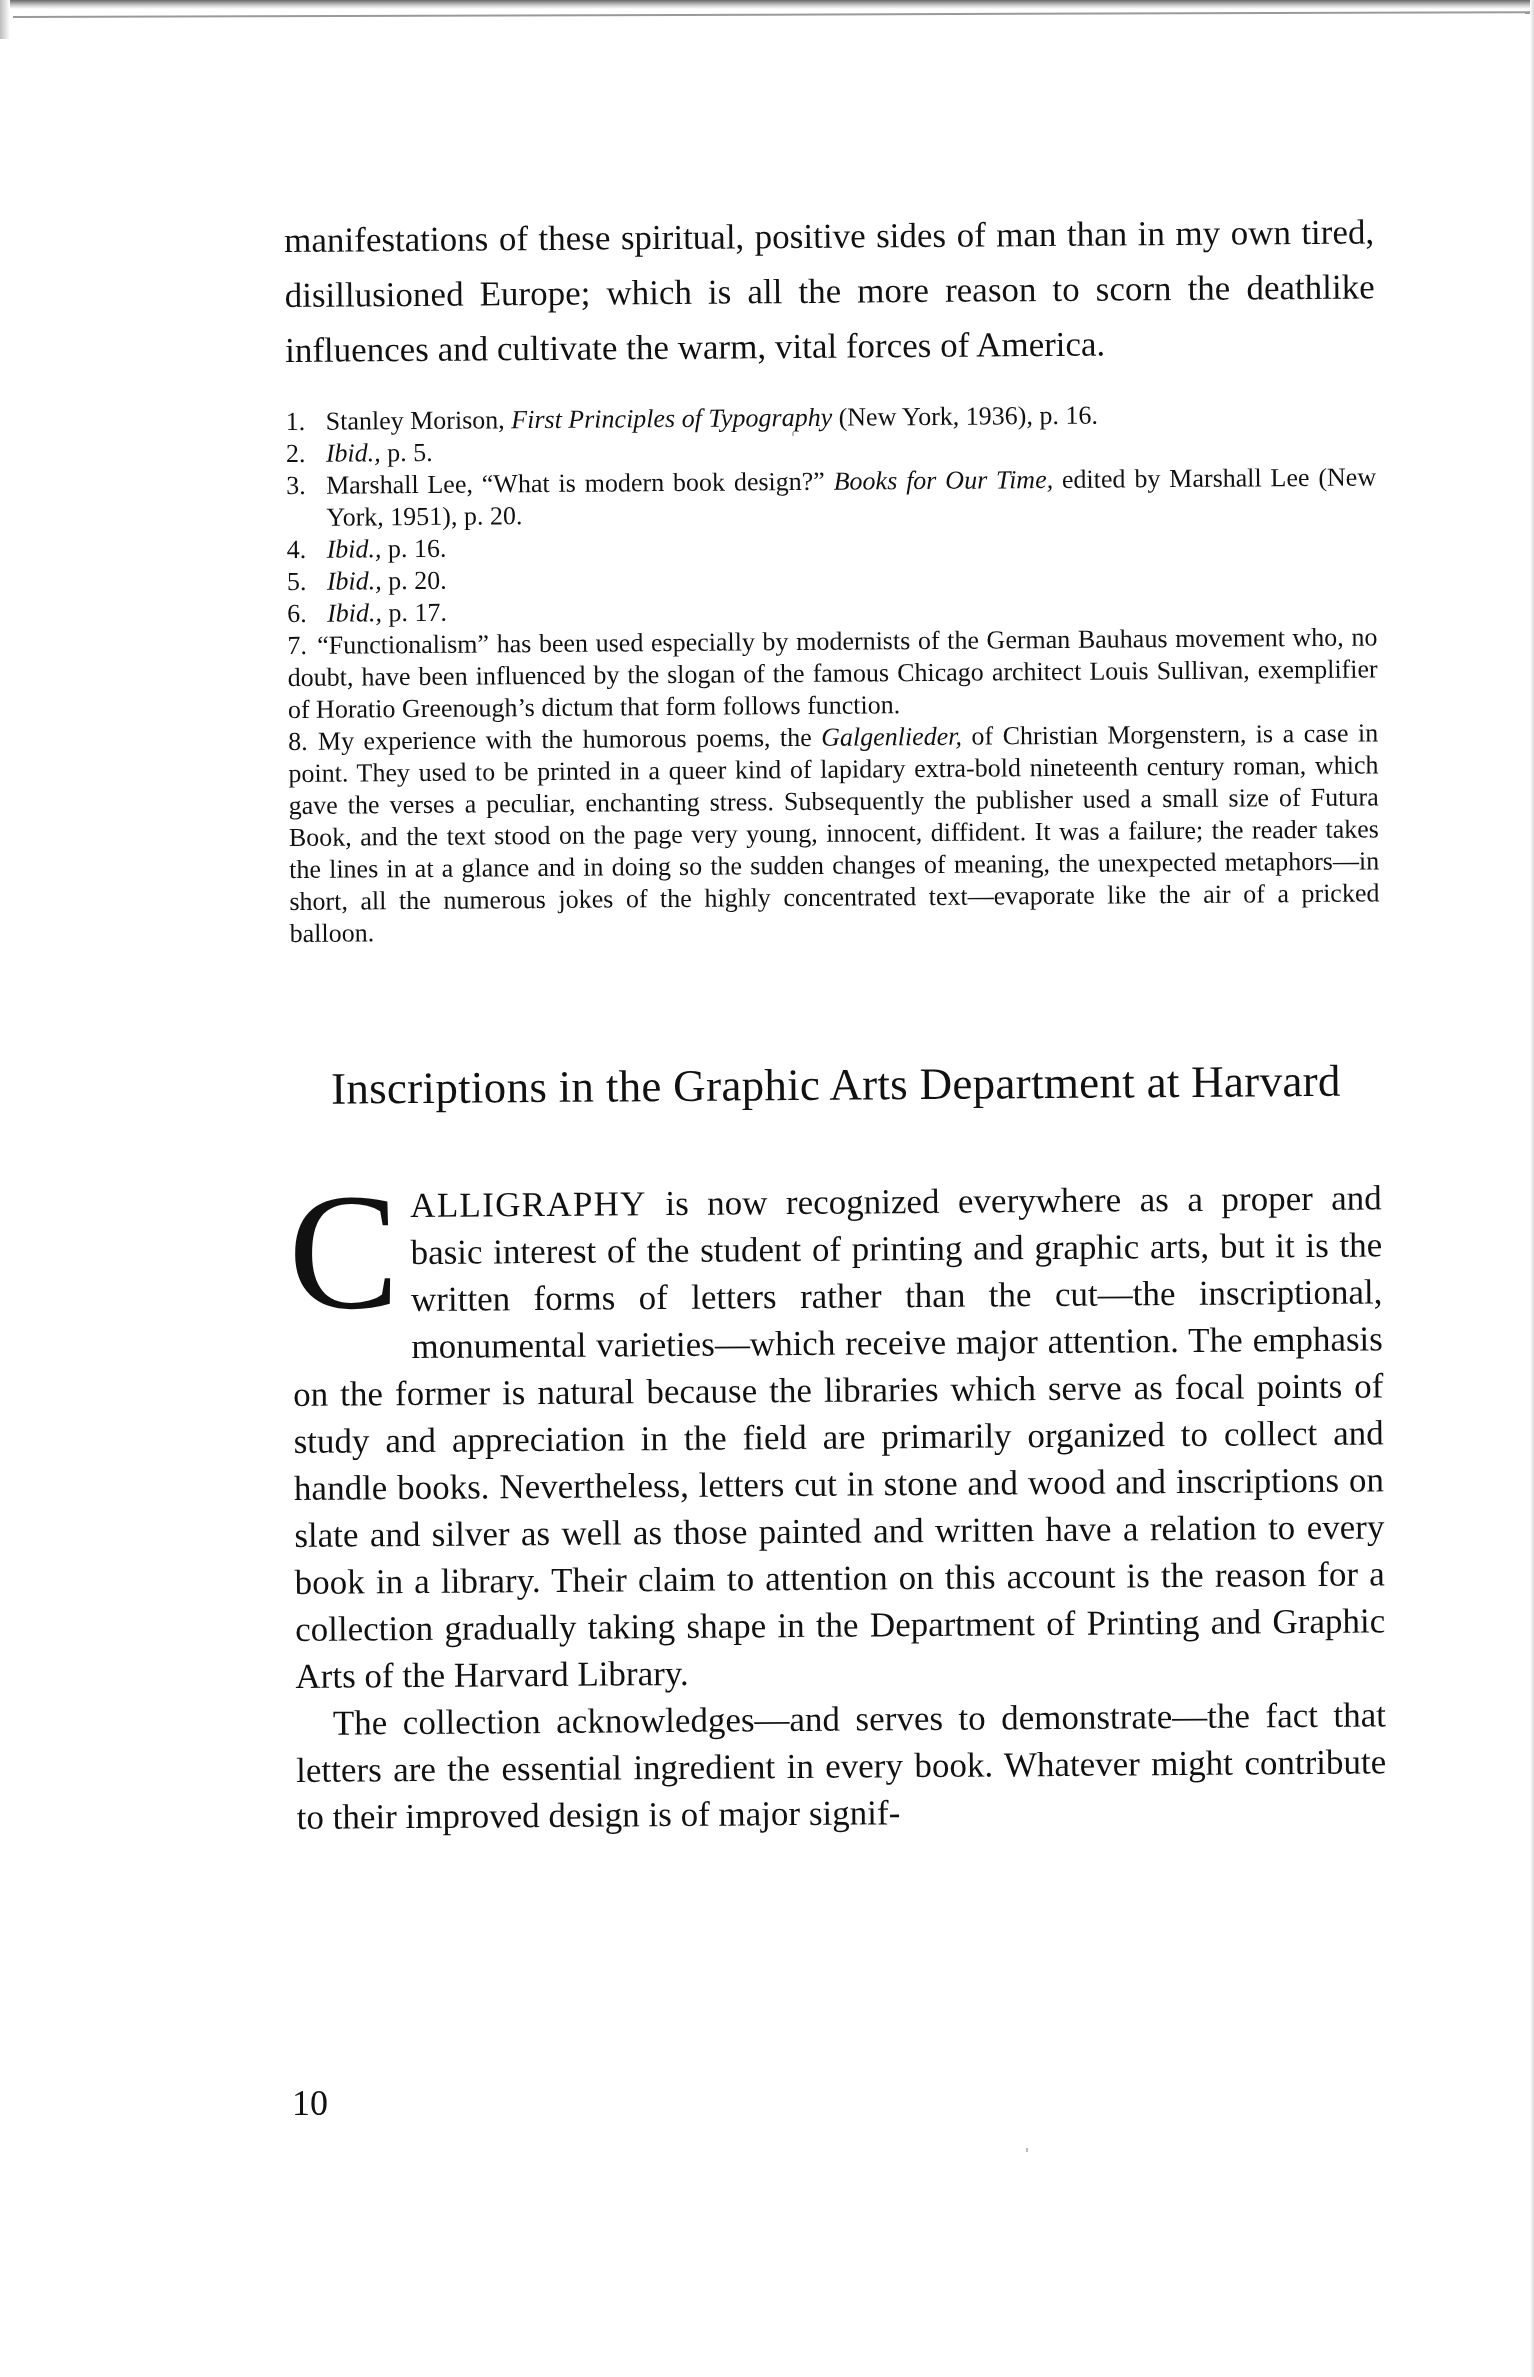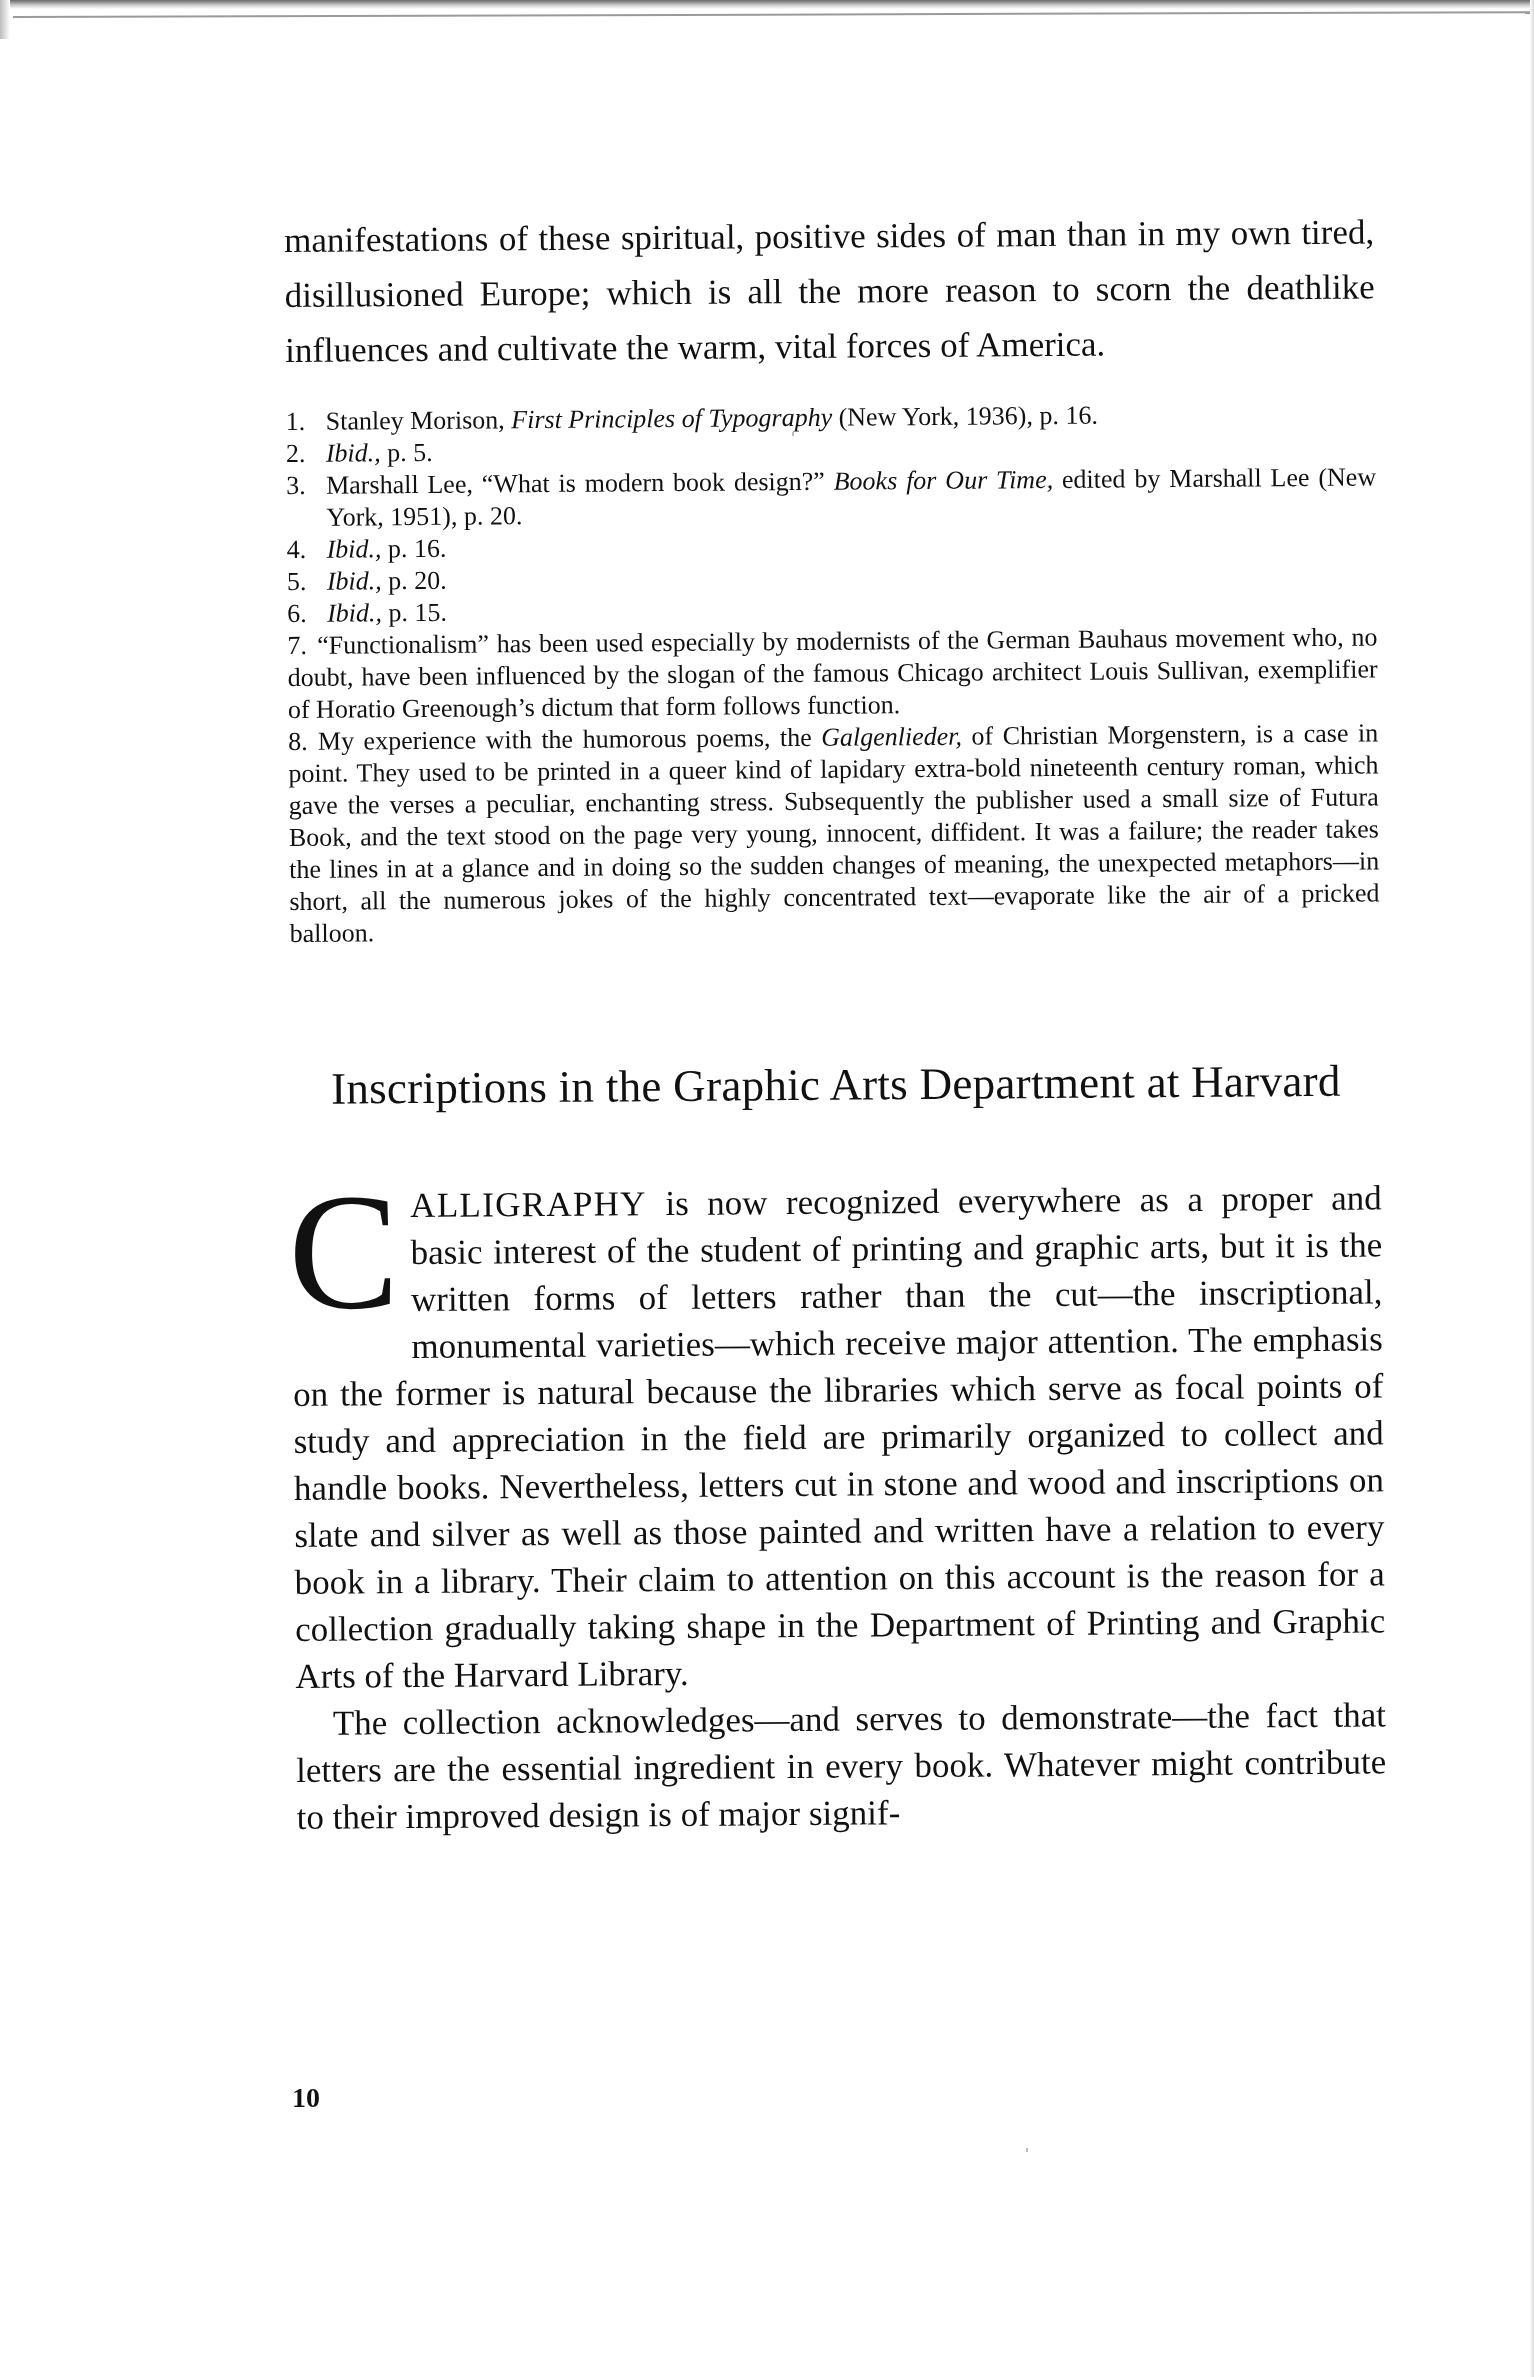--- a/index.html
+++ b/index.html
@@ -106,22 +106,22 @@
       margin: 5.2px 11.6px 0 -3.9px;
       font-weight: normal;
     }
     .smallcaps {
       letter-spacing: 1.3px;
     }
     .page-number {
       position: absolute;
       left: 292px;
       top: 2082px;
-      font-size: 28px;
-      font-weight: bold;
+      font-size: 36px;
+      font-weight: normal;
     }
     .speck {
       position: absolute;
       width: 1.9px; height: 3.9px;
       background: #bbbbbb;
     }
   </style>
 </head>
 <body>
 
@@ -133,21 +133,21 @@
 <div class="page">
 
   <p class="body-text">manifestations of these spiritual, positive sides of man than in my own tired, disillusioned Europe; which is all the more reason to scorn the deathlike influences and cultivate the warm, vital forces of America.</p>
 
   <div class="notes">
     <p class="note hang"><span class="note-num">1.</span><span>Stanley Morison, </span><span class="ital">First Principles of Typography</span><span> (New York, 1936), p. 16.</span></p>
     <p class="note hang"><span class="note-num">2.</span><span></span><span class="ital">Ibid.,</span><span> p. 5.</span></p>
     <p class="note hang"><span class="note-num">3.</span><span>Marshall Lee, “What is modern book design?” </span><span class="ital">Books for Our Time,</span><span> edited by Marshall Lee (New York, 1951), p. 20.</span></p>
     <p class="note hang"><span class="note-num">4.</span><span></span><span class="ital">Ibid.,</span><span> p. 16.</span></p>
     <p class="note hang"><span class="note-num">5.</span><span></span><span class="ital">Ibid.,</span><span> p. 20.</span></p>
-    <p class="note hang"><span class="note-num">6.</span><span></span><span class="ital">Ibid.,</span><span> p. 15.</span></p>
+    <p class="note hang"><span class="note-num">6.</span><span></span><span class="ital">Ibid.,</span><span> p. 17.</span></p>
     <p class="note flow"><span class="note-num">7.</span><span>“Functionalism” has been used especially by modernists of the German Bauhaus movement who, no doubt, have been influenced by the slogan of the famous Chicago architect Louis Sullivan, exemplifier of Horatio Greenough’s dictum that form follows function.</span></p>
     <p class="note flow"><span class="note-num">8.</span><span>My experience with the humorous poems, the </span><span class="ital">Galgenlieder,</span><span> of Christian Morgenstern, is a case in point. They used to be printed in a queer kind of lapidary extra-bold nineteenth century roman, which gave the verses a peculiar, enchanting stress. Subsequently the publisher used a small size of Futura Book, and the text stood on the page very young, innocent, diffident. It was a failure; the reader takes the lines in at a glance and in doing so the sudden changes of meaning, the unexpected metaphors—in short, all the numerous jokes of the highly concentrated text—evaporate like the air of a pricked balloon.</span></p>
   </div>
 
   <h2 class="section-title">Inscriptions in the Graphic Arts Department at Harvard</h2>
 
   <div class="article">
     <p><span class="drop-cap">C</span><span class="smallcaps">ALLIGRAPHY</span><span> is now recognized everywhere as a proper and basic interest of the student of printing and graphic arts, but it is the written forms of letters rather than the cut—the inscriptional, monumental varieties—which receive major attention. The emphasis on the former is natural because the libraries which serve as focal points of study and appreciation in the field are primarily organized to collect and handle books. Nevertheless, letters cut in stone and wood and inscriptions on slate and silver as well as those painted and written have a relation to every book in a library. Their claim to attention on this account is the reason for a collection gradually taking shape in the Department of Printing and Graphic Arts of the Harvard Library.</span></p>
     <p class="indent">The collection acknowledges—and serves to demonstrate—the fact that letters are the essential ingredient in every book. Whatever might contribute to their improved design is of major signif-</p>
   </div>

